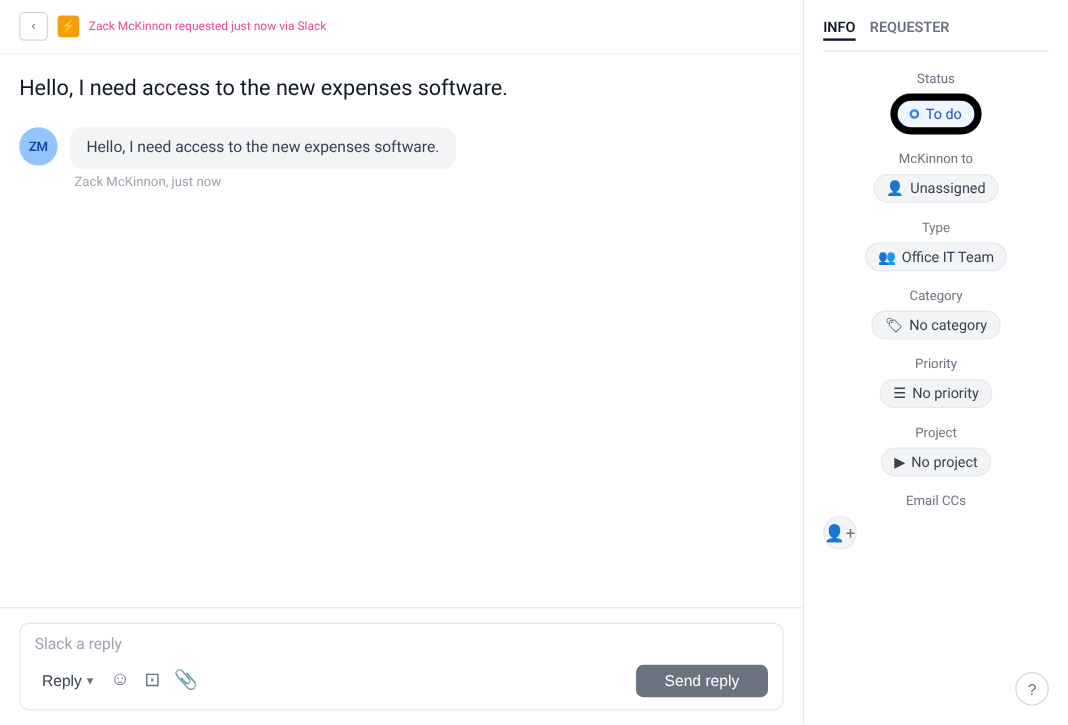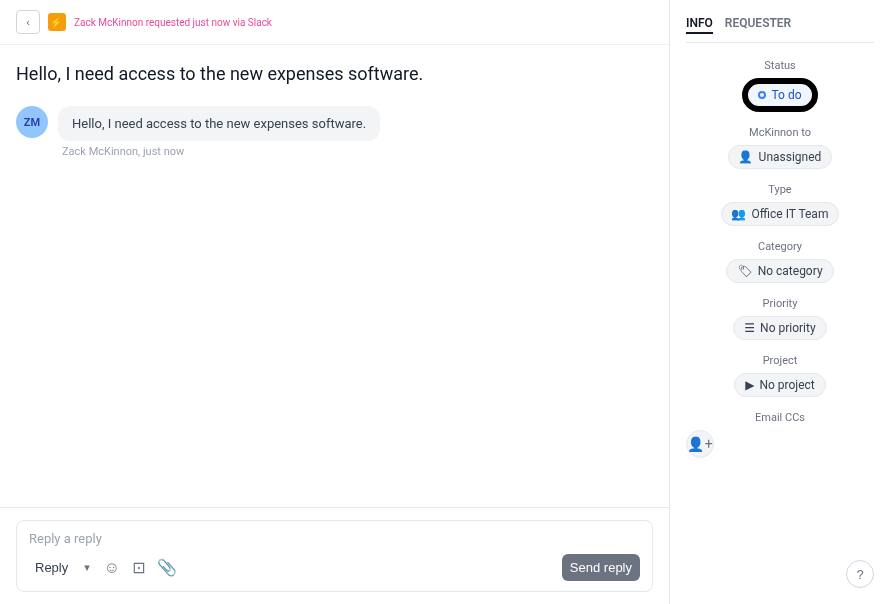--- a/index.html
+++ b/index.html
@@ -153,21 +153,21 @@
 
     .reply-left-actions {
       display: flex;
       align-items: center;
       gap: 4px;
     }
 
     .reply-btn {
       display: flex;
       align-items: center;
-      gap: 16px;
+      gap: 4px;
       background: none;
       border: none;
       cursor: pointer;
       font-size: 13px;
       color: #374151;
       padding: 4px 6px;
       border-radius: 4px;
     }
 
     .reply-dropdown {
@@ -186,21 +186,21 @@
       display: flex;
       align-items: center;
       justify-content: center;
     }
 
     .send-btn {
       background: #6b7280;
       color: white;
       border: none;
       border-radius: 6px;
-      padding: 6px 8px;
+      padding: 6px 24px;
       font-size: 13px;
       cursor: pointer;
       white-space: nowrap;
     }
 
     
     .right-panel {
       width: 220px;
       padding: 16px;
       overflow-y: auto;
@@ -333,21 +333,21 @@
           <div class="bubble-meta">
             <span>Zack McKinnon</span>,
             <span>just now</span>
           </div>
         </div>
       </div>
     </div>
 
     <div class="reply-box">
       <div class="reply-textarea-wrapper">
-        <div class="reply-placeholder">Reply a reply</div>
+        <div class="reply-placeholder">Slack a reply</div>
         <div class="reply-actions">
           <div class="reply-left-actions">
             <button class="reply-btn">
               <span>Reply</span>
               <span class="reply-dropdown">▾</span>
             </button>
             <button class="icon-btn" title="Emoji">☺</button>
             <button class="icon-btn" title="Attachment">⊡</button>
             <button class="icon-btn" title="Clip">📎</button>
           </div>

